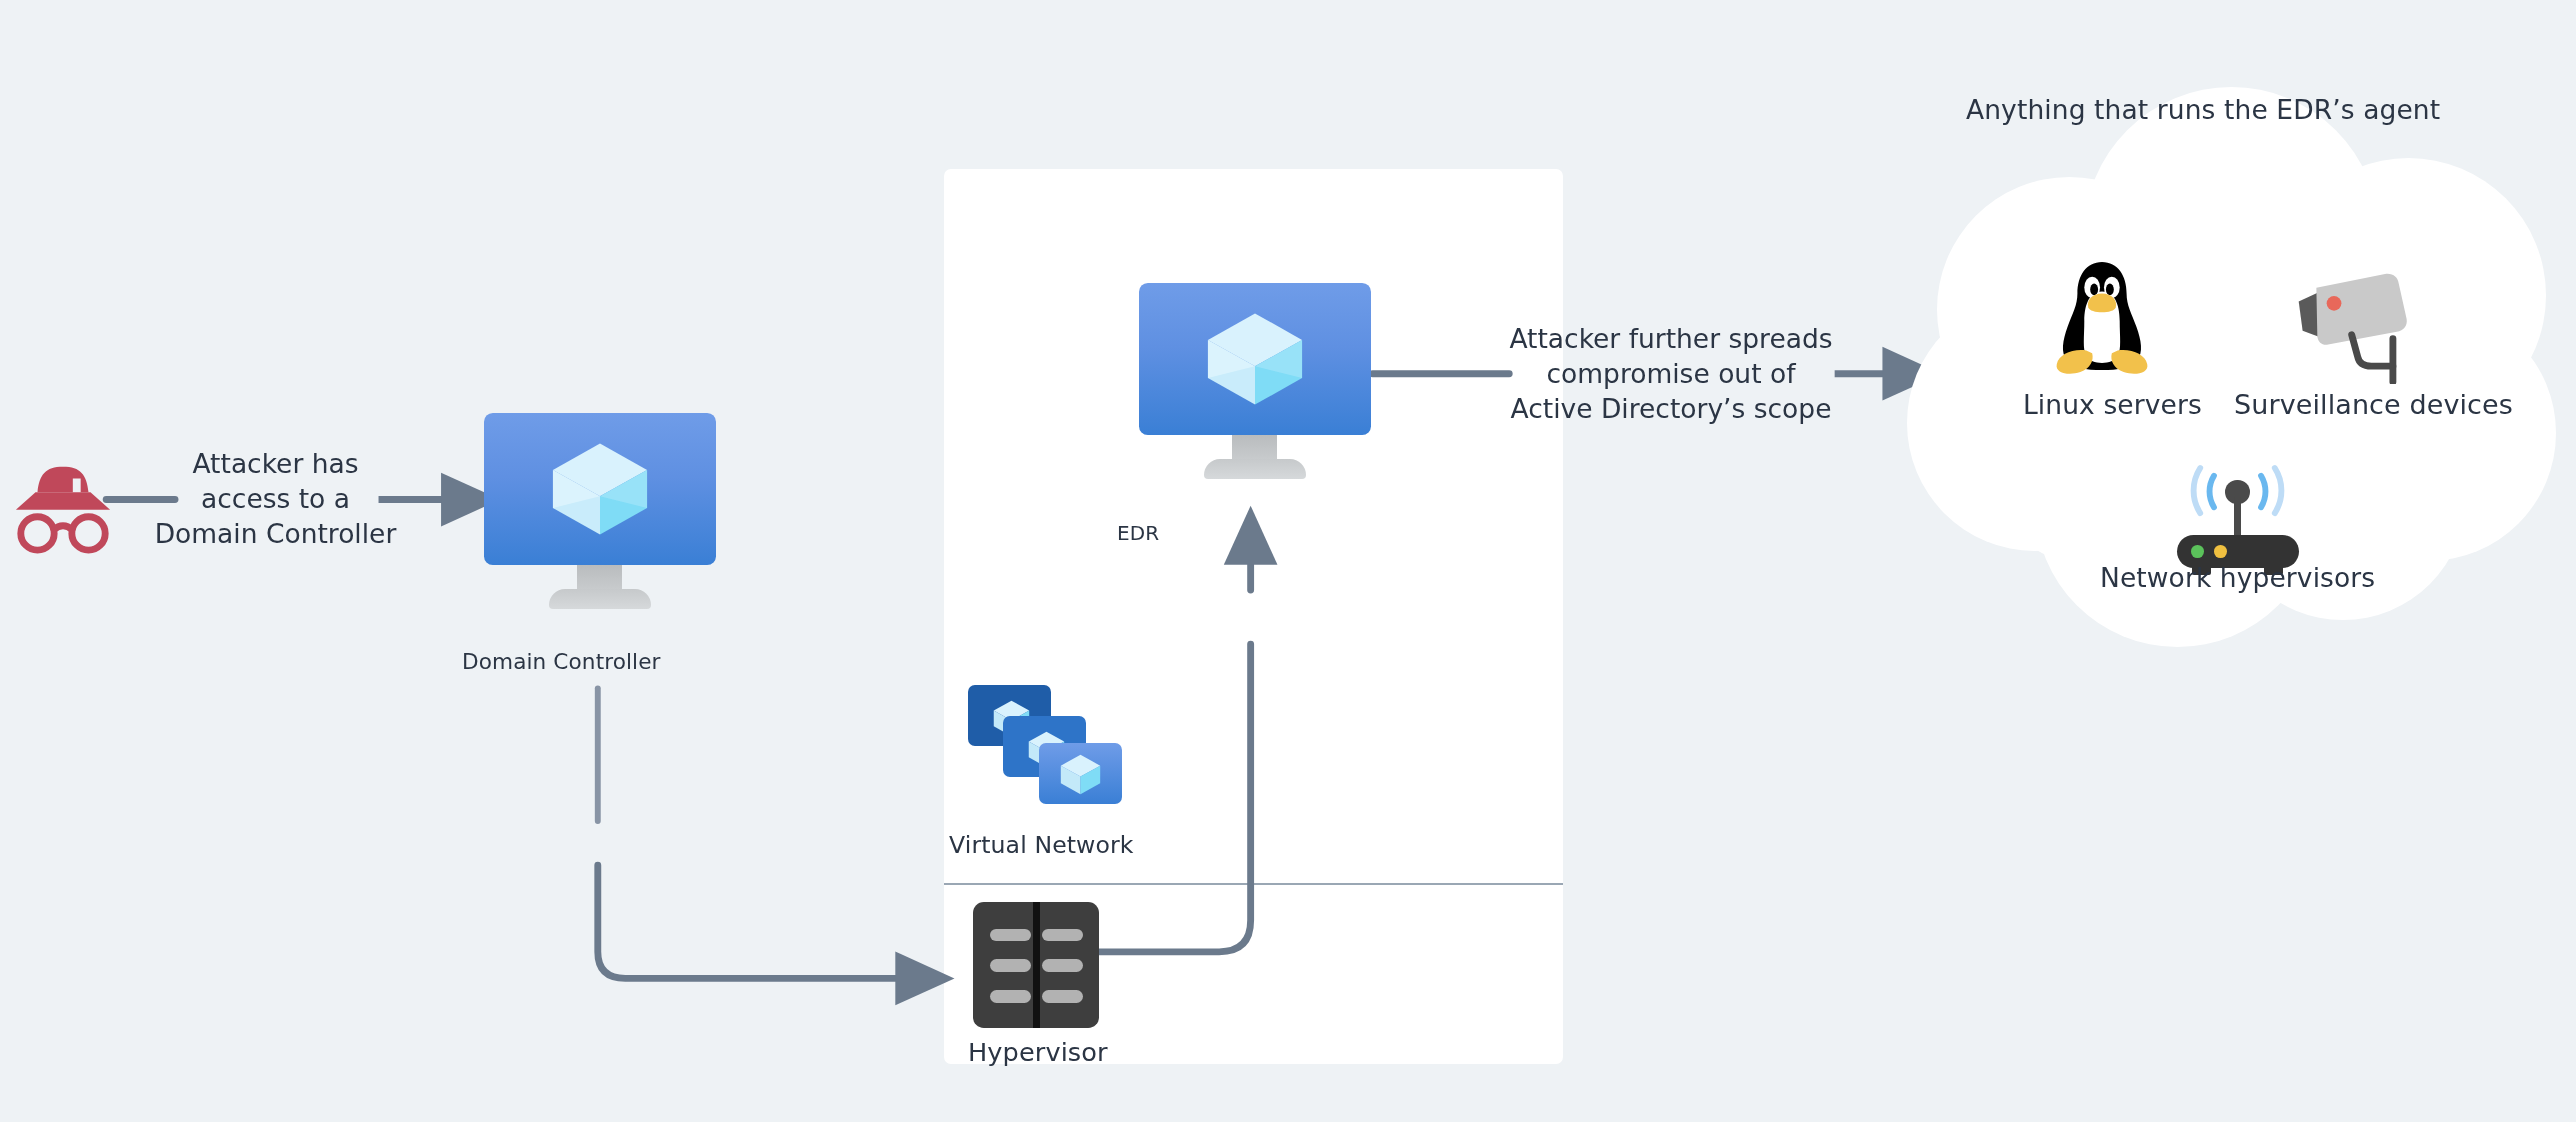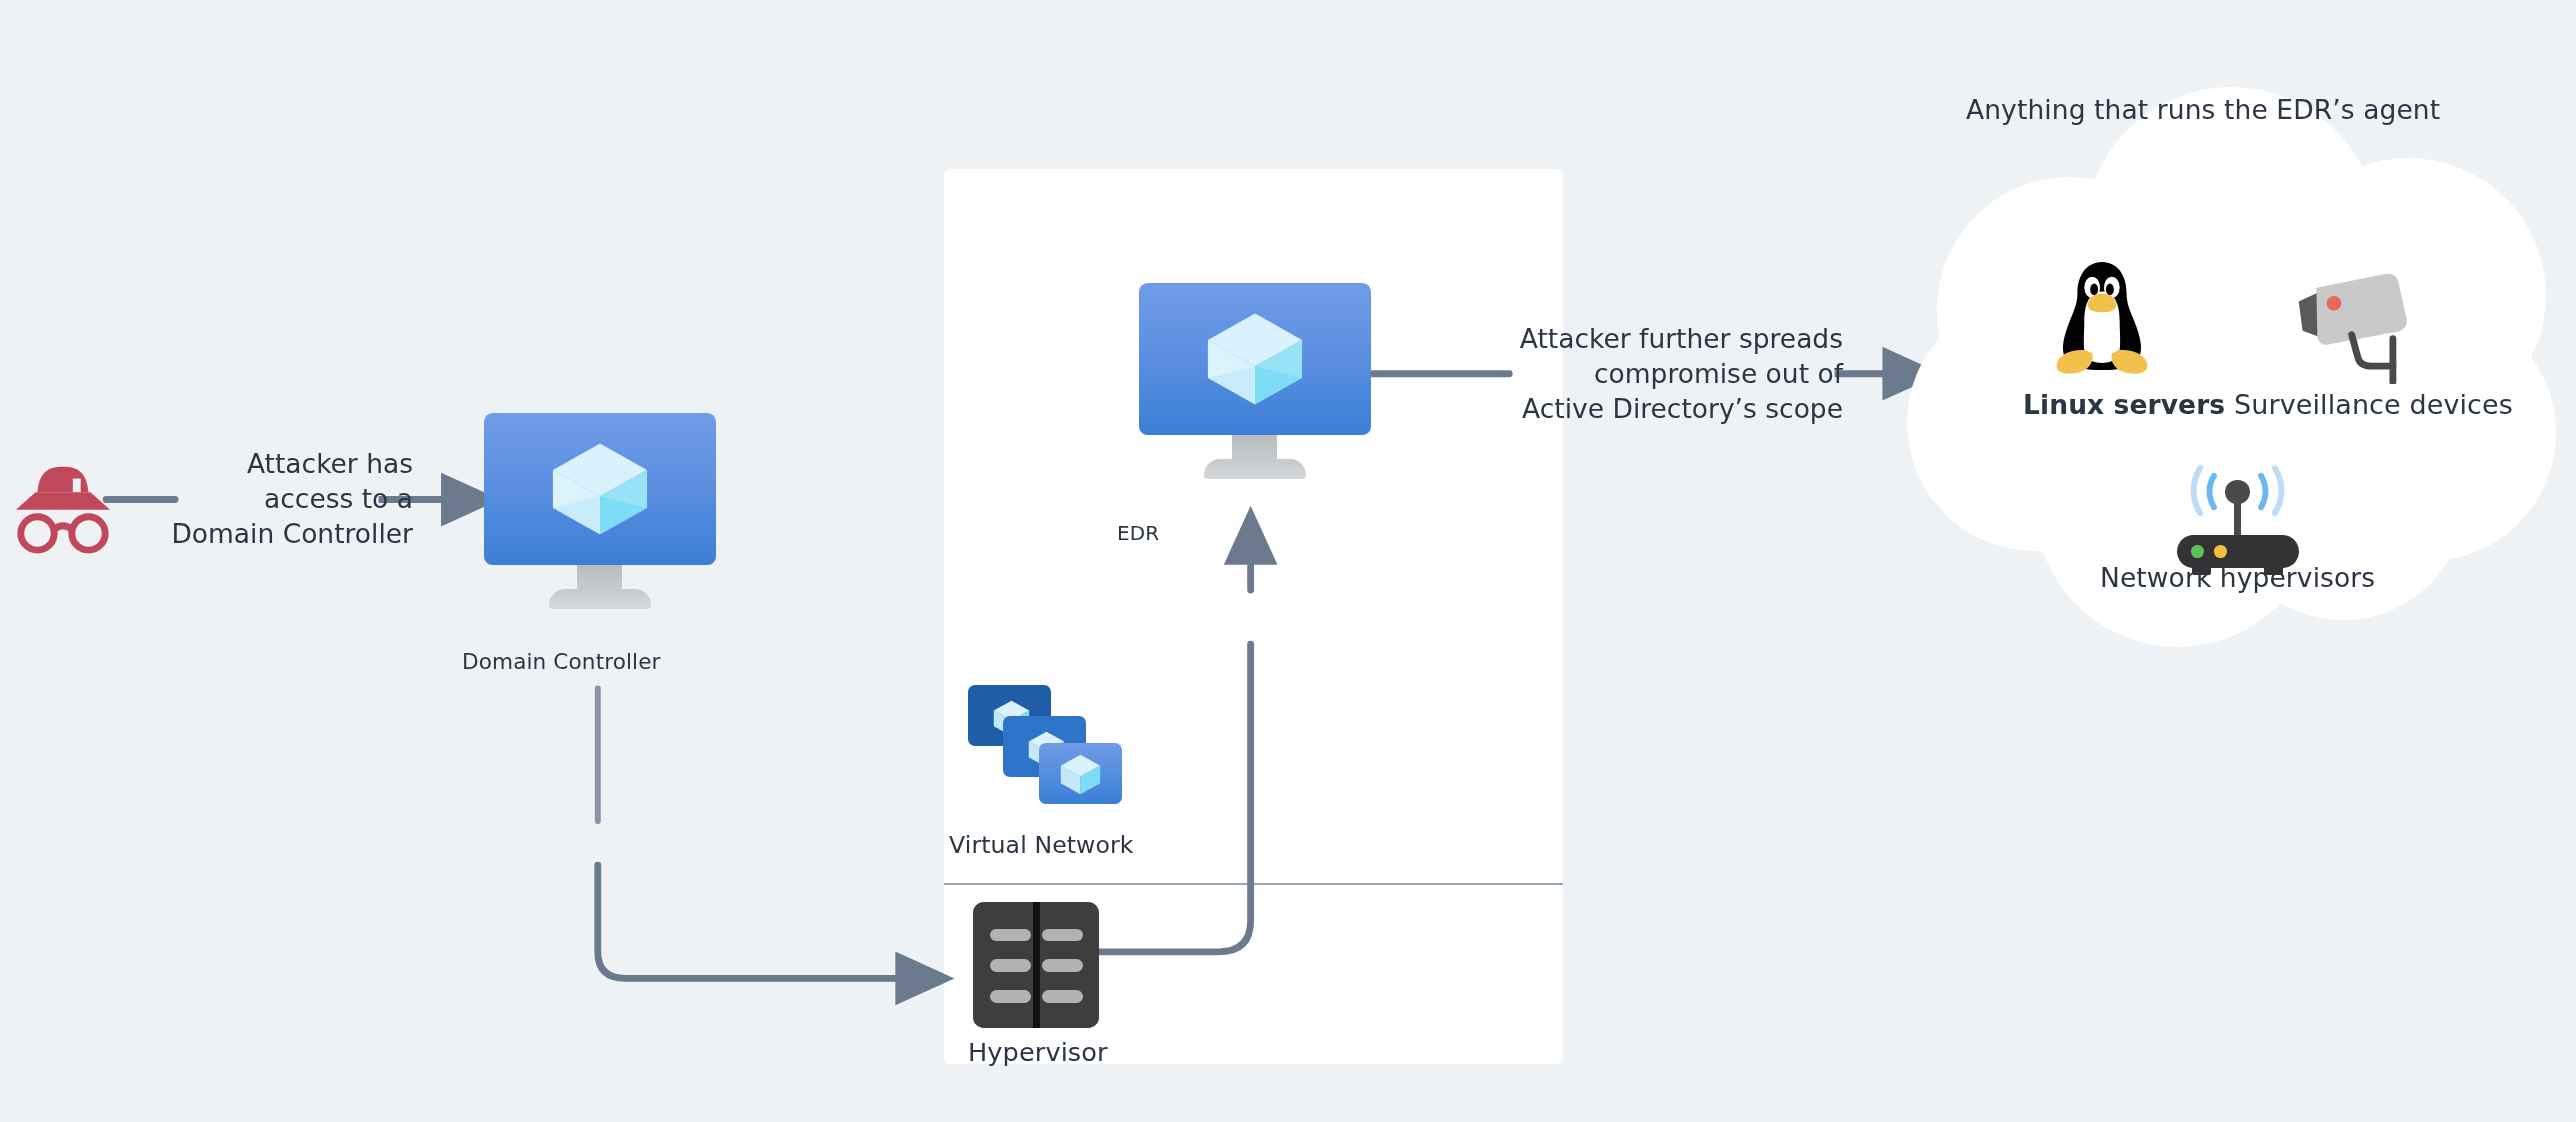--- a/index.html
+++ b/index.html
@@ -23,21 +23,21 @@
   .abs { position: absolute; }
   .node-label {
     position: absolute;
     text-align: left;
     white-space: nowrap;
     color: #2b3544;
     letter-spacing: 0.1px;
   }
   .edge-label {
     position: absolute;
-    text-align: right;
+    text-align: center;
     color: #2b3544;
     line-height: 1.32;
     white-space: pre-line;
   }
   
   .panel {
     position: absolute;
     background: #ffffff;
     border-radius: 6.9px;
   }
@@ -264,21 +264,21 @@
       <ellipse cx="70" cy="34" rx="8" ry="11" fill="#ffffff"></ellipse>
       <ellipse cx="52" cy="36" rx="4" ry="6" fill="#000000"></ellipse>
       <ellipse cx="68" cy="36" rx="4" ry="6" fill="#000000"></ellipse>
 
       <path d="M60,40 C50,40 44,47 46,54 C48,61 72,61 74,54 C76,47 70,40 60,40 Z" fill="#f2c14b"></path>
 
       <path d="M44,98 C30,96 16,102 14,112 C12,121 26,124 38,120 C48,117 52,108 50,101 Z" fill="#f2c14b"></path>
       <path d="M76,98 C90,96 104,102 106,112 C108,121 94,124 82,120 C72,117 68,108 70,101 Z" fill="#f2c14b"></path>
     </svg>
   </div>
-  <div class="node-label" style="left:2023px; top:389px; width:197px; font-size:26.5px;font-weight:bold;">Linux servers</div>
+  <div class="node-label" style="left:2023px; top:389px; width:197px; font-size:26.5px;">Linux servers</div>
 
   <div class="abs" style="left:2283px; top:258px; width:157px; height:126px;">
     <svg width="157" height="126" viewBox="0 0 160 128">
 
       <path d="M16,44 L38,34 L42,82 L20,74 Z" fill="#5a5a5a"></path>
 
       <path d="M34,30 L104,16 C112,15 117,19 118,26 L126,62 C127,69 123,74 116,75
                L46,88 C40,89 36,86 35,80 Z" fill="#c9c9c9"></path>
 
       <circle cx="52" cy="46" r="7.5" fill="#e8685a"></circle>

